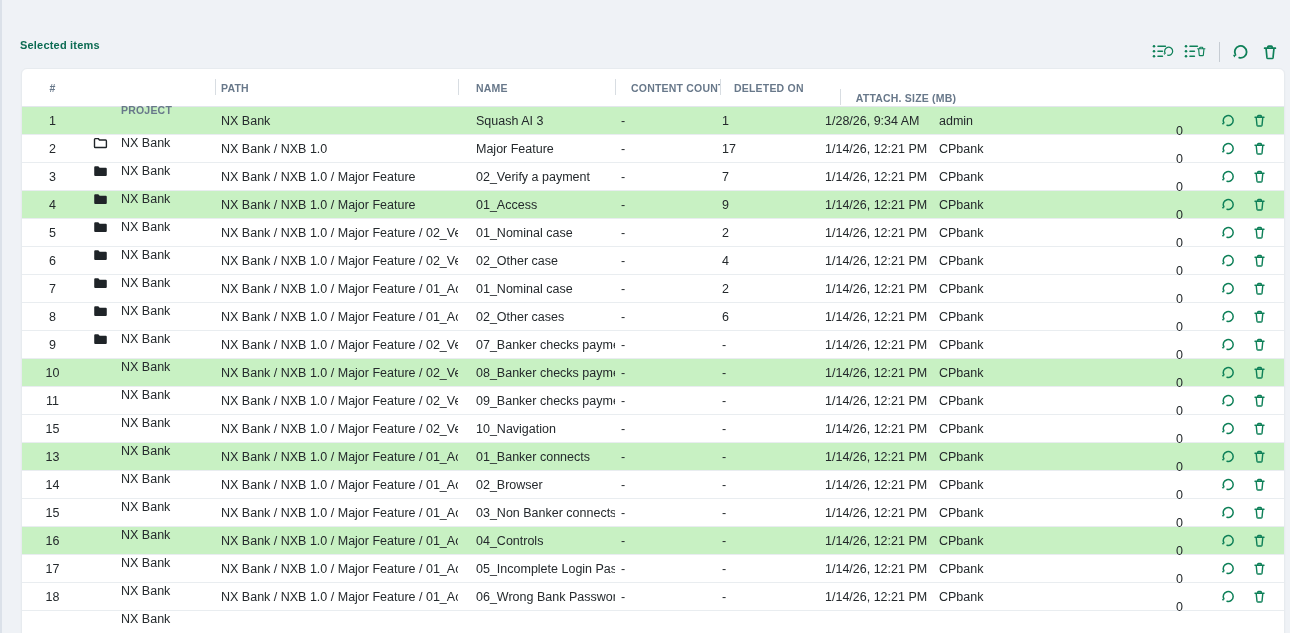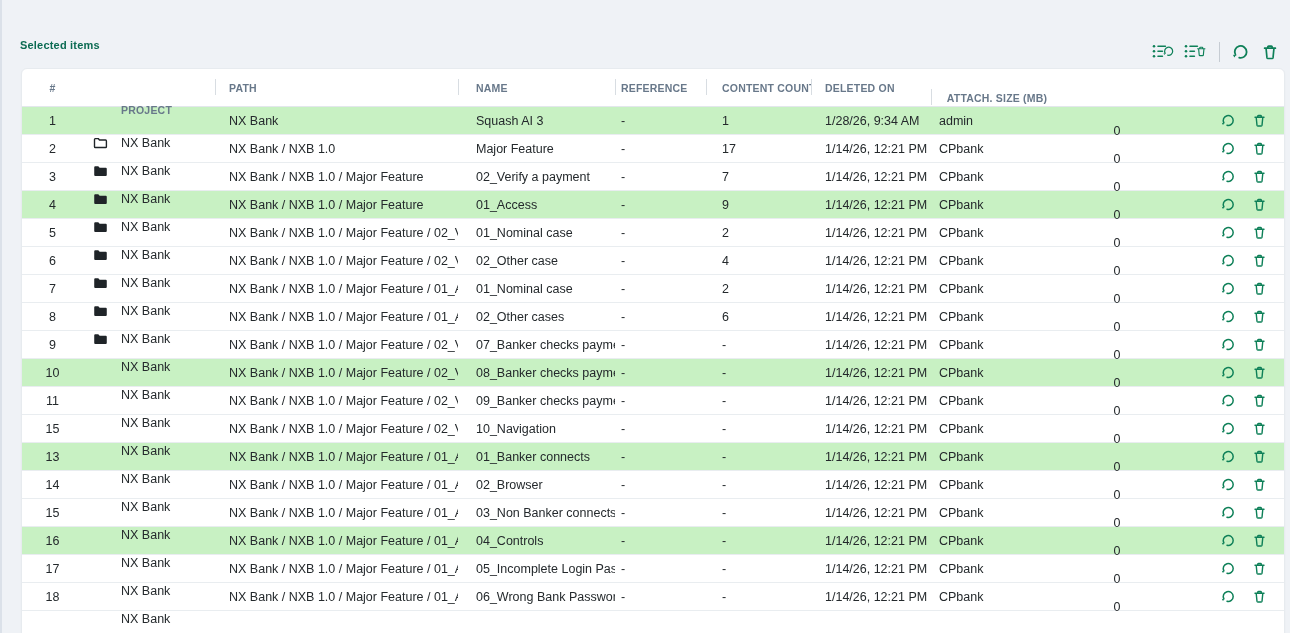--- a/index.html
+++ b/index.html
@@ -33,27 +33,27 @@
 
   .t-header { display:flex; height:38px; align-items:center; border-bottom:1px solid #e3e7ec;
     font-size:10.5px; font-weight:700; color:#68788a; letter-spacing:.2px; }
   .t-row { display:flex; height:28px; align-items:center; border-bottom:1px solid #e9edf0;
     font-size:12.5px; background:#fff; }
   .t-row.hl { background:#c8f1c3; }
 
   .cell { white-space:nowrap; overflow:hidden; flex:none; }
   .c-num   { width:71px;  text-align:center; padding-right:10px; }
   .c-proj  { width:122px; display:flex; align-items:center;margin-top:44px; }
-  .c-path  { width:243px; padding-left:14px; }
+  .c-path  { width:243px; padding-left:6px; }
   .c-name  { width:157px; padding-left:18px; }
   .c-ref   { width:91px;  padding-left:6px; }
   .c-count { width:105px; padding-left:16px; }
   .c-delon { width:120px; padding-left:14px; }
   .c-delby { width:120px; padding-left:8px; }
-  .c-size  { width:132px; text-align:center;margin-top:20px; }
+  .c-size  { width:132px; text-align:right;margin-top:20px; }
   .c-act   { width:96px;  display:flex; align-items:center; justify-content:flex-end;
              gap:16px; padding-right:12px; color:#0e8058; }
 
   .t-header .cell { position:relative; height:100%; display:flex; align-items:center; }
   .t-header .c-num { justify-content:center; }
   .t-header .c-proj { padding-left:28px; }
   .t-header .c-size { justify-content:center; }
   .t-header .div::before {
     content:""; position:absolute; left:0; top:10px; height:16px; width:1px; background:#d8dde2;
   }
@@ -122,21 +122,20 @@
       </span>
   </div>
 </div>
 
 <div class="card">
   <div class="t-header">
     <div class="cell c-num">#</div>
     <div class="cell c-proj">PROJECT</div>
     <div class="cell c-path div">PATH</div>
     <div class="cell c-name div">NAME</div>
-    <div class="cell c-ref div">REFERENCE</div>
     <div class="cell c-count div">CONTENT COUNT</div>
     <div class="cell c-delon div">DELETED ON</div>
     <div class="cell c-size div">ATTACH. SIZE (MB)</div>
     <div class="cell c-act"></div>
   </div>
   <div id="t-body">
       <div class="t-row hl">
         <div class="cell c-num">1</div>
         <div class="cell c-proj">
           <span class="icon-slot" style="color: rgb(31, 36, 40);">

